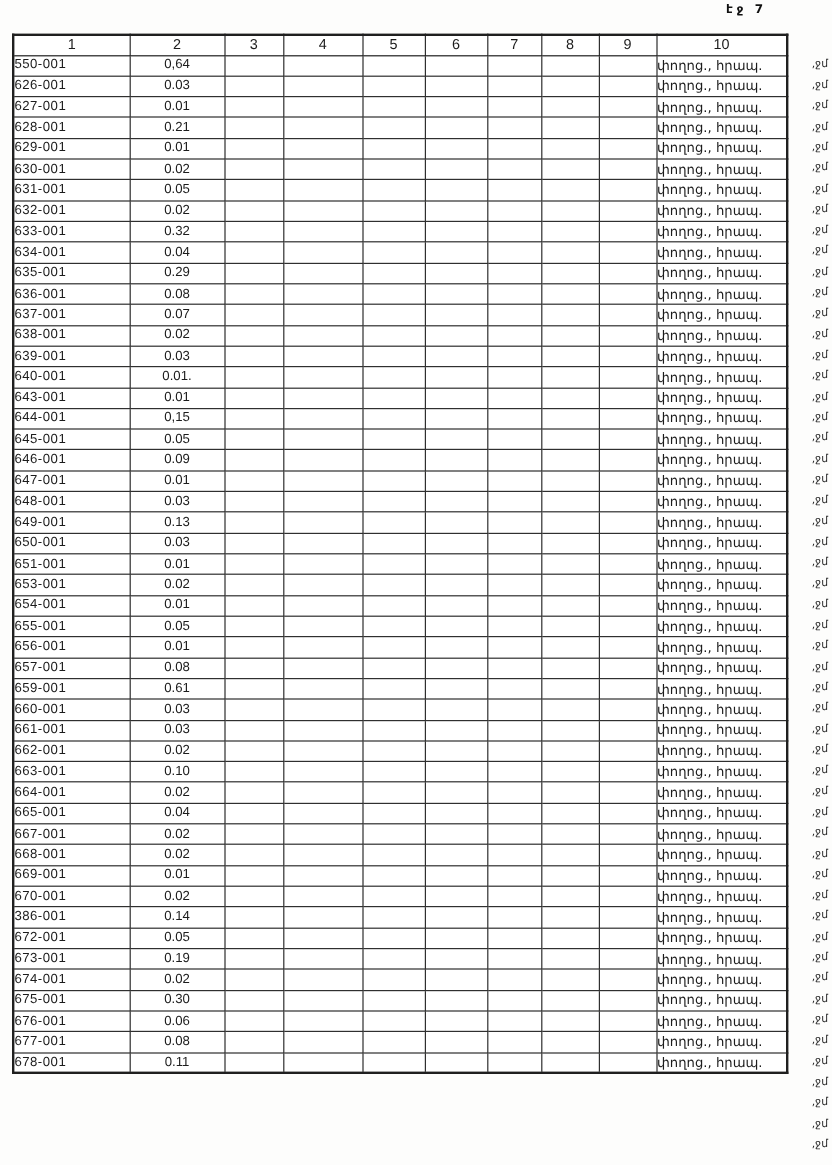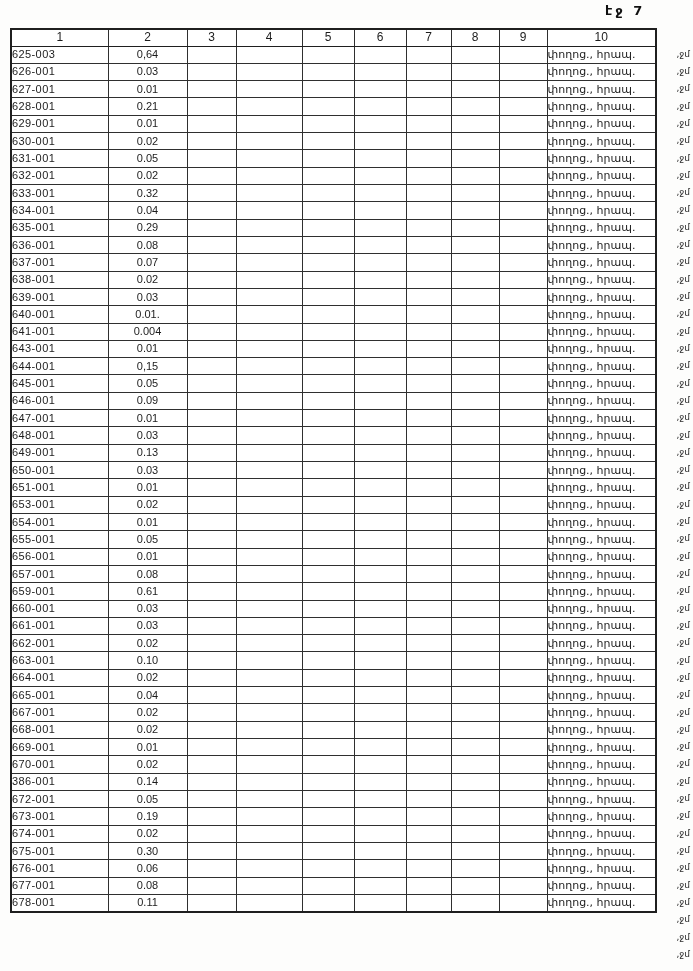--- a/index.html
+++ b/index.html
@@ -6,21 +6,21 @@
   body{
     width:693px;height:971px;position:relative;
     background:#fdfdfc;
     font-family:"Liberation Sans","DejaVu Sans",sans-serif;
     color:#1c1c1c;
     overflow:hidden;
   }
   .page-title{
     position:absolute;top:3px;left:605px;
     font-family:"DejaVu Sans",sans-serif;
-    font-weight:bold;font-size:13px;letter-spacing:3px;
+    font-weight:bold;font-size:10px;letter-spacing:3px;
     color:#111;
   }
   table.doc{
     position:absolute;left:10px;top:28px;
     border-collapse:collapse;table-layout:fixed;
     width:645px;
     border:2px solid #1f1f1f;
   }
   table.doc th, table.doc td{
     border:1px solid #2f2f2f;
@@ -89,21 +89,21 @@
         <th>5</th>
         <th>6</th>
         <th>7</th>
         <th>8</th>
         <th>9</th>
         <th>10</th>
       </tr>
   </thead>
   <tbody id="table-body">
       <tr>
-        <td class="c-id">625-003</td>
+        <td class="c-id">550-001</td>
         <td class="c-val">0,64</td>
         <td></td>
         <td></td>
         <td></td>
         <td></td>
         <td></td>
         <td></td>
         <td></td>
         <td class="c-note">փողոց., հրապ.</td>
       </tr>
@@ -271,32 +271,20 @@
         <td></td>
         <td></td>
         <td></td>
         <td></td>
         <td></td>
         <td class="c-note">փողոց., հրապ.</td>
       </tr>
       <tr>
         <td class="c-id">640-001</td>
         <td class="c-val">0.01.</td>
-        <td></td>
-        <td></td>
-        <td></td>
-        <td></td>
-        <td></td>
-        <td></td>
-        <td></td>
-        <td class="c-note">փողոց., հրապ.</td>
-      </tr>
-      <tr>
-        <td class="c-id">641-001</td>
-        <td class="c-val">0.004</td>
         <td></td>
         <td></td>
         <td></td>
         <td></td>
         <td></td>
         <td></td>
         <td></td>
         <td class="c-note">փողոց., հրապ.</td>
       </tr>
       <tr>

